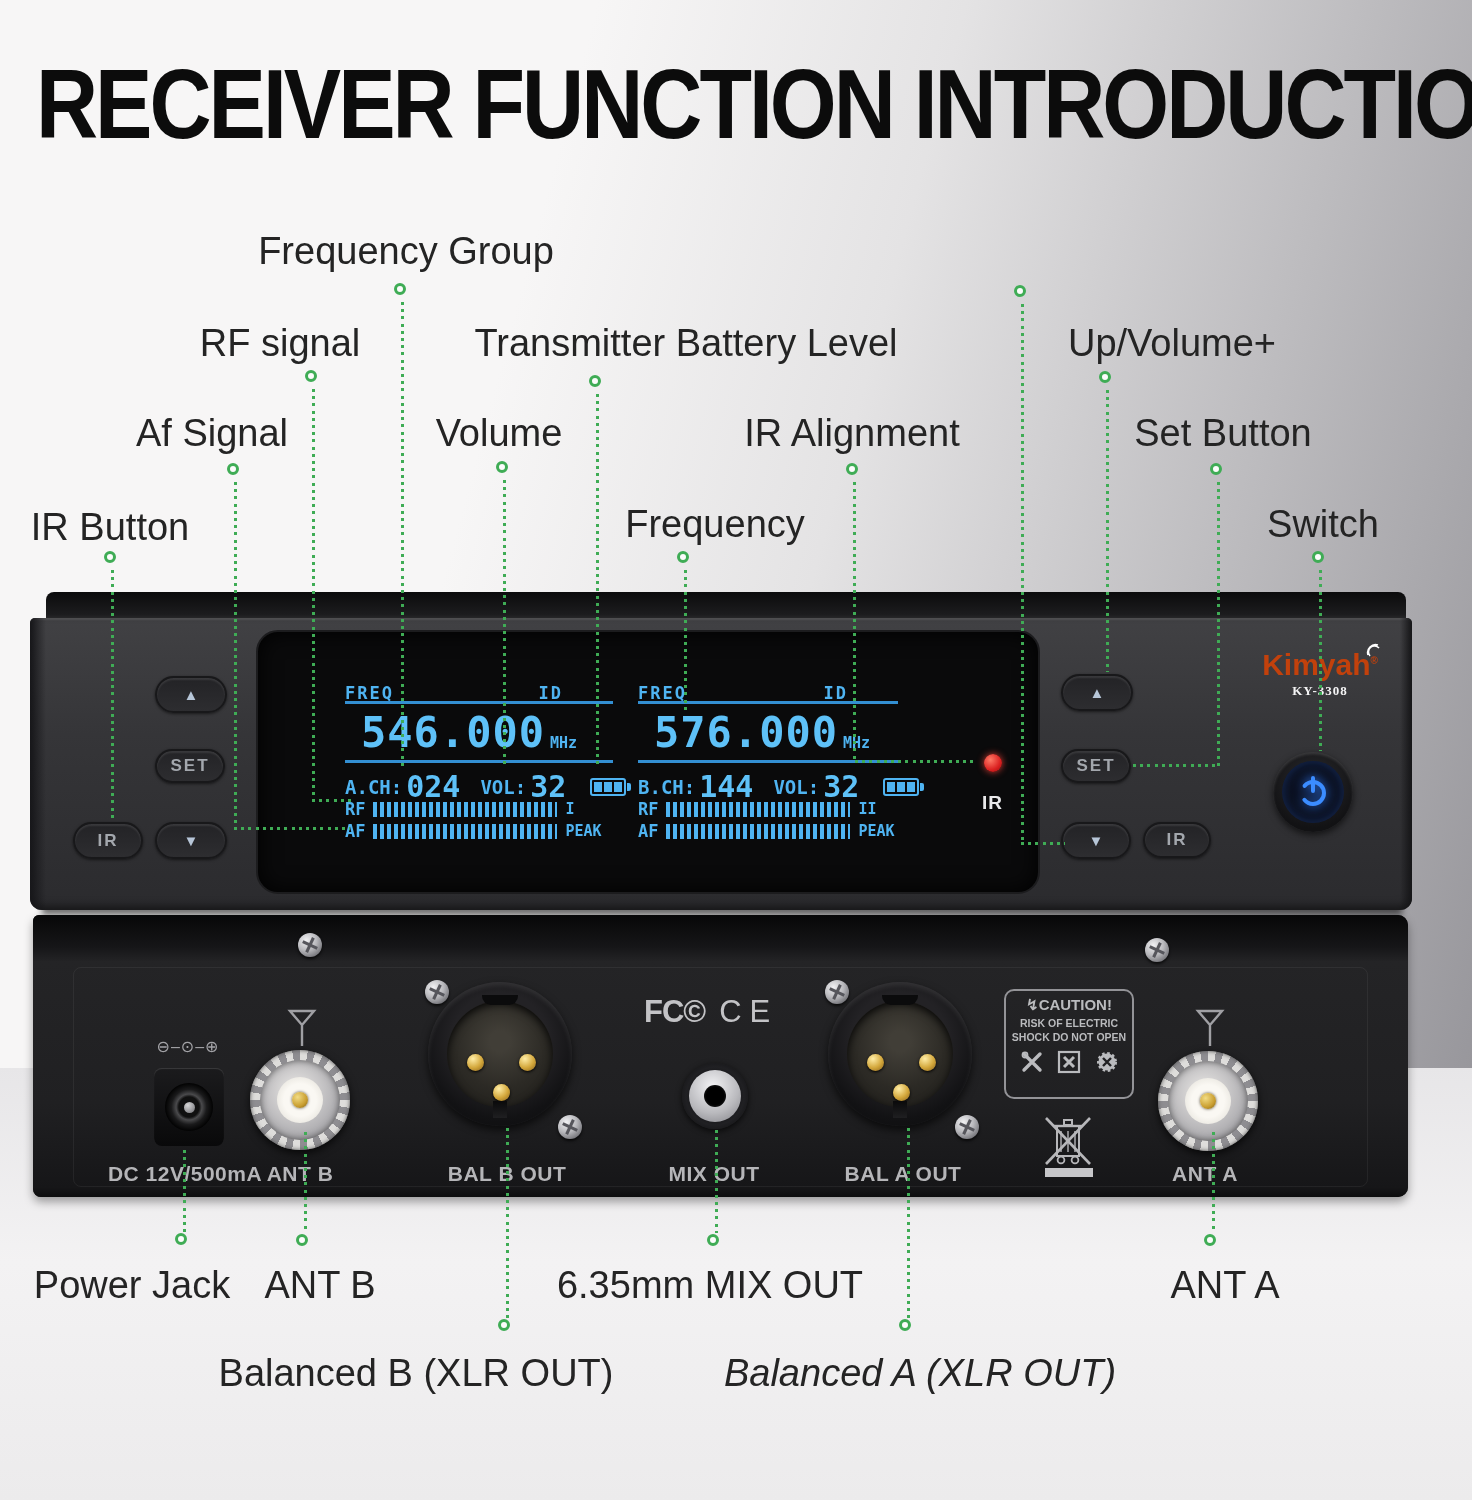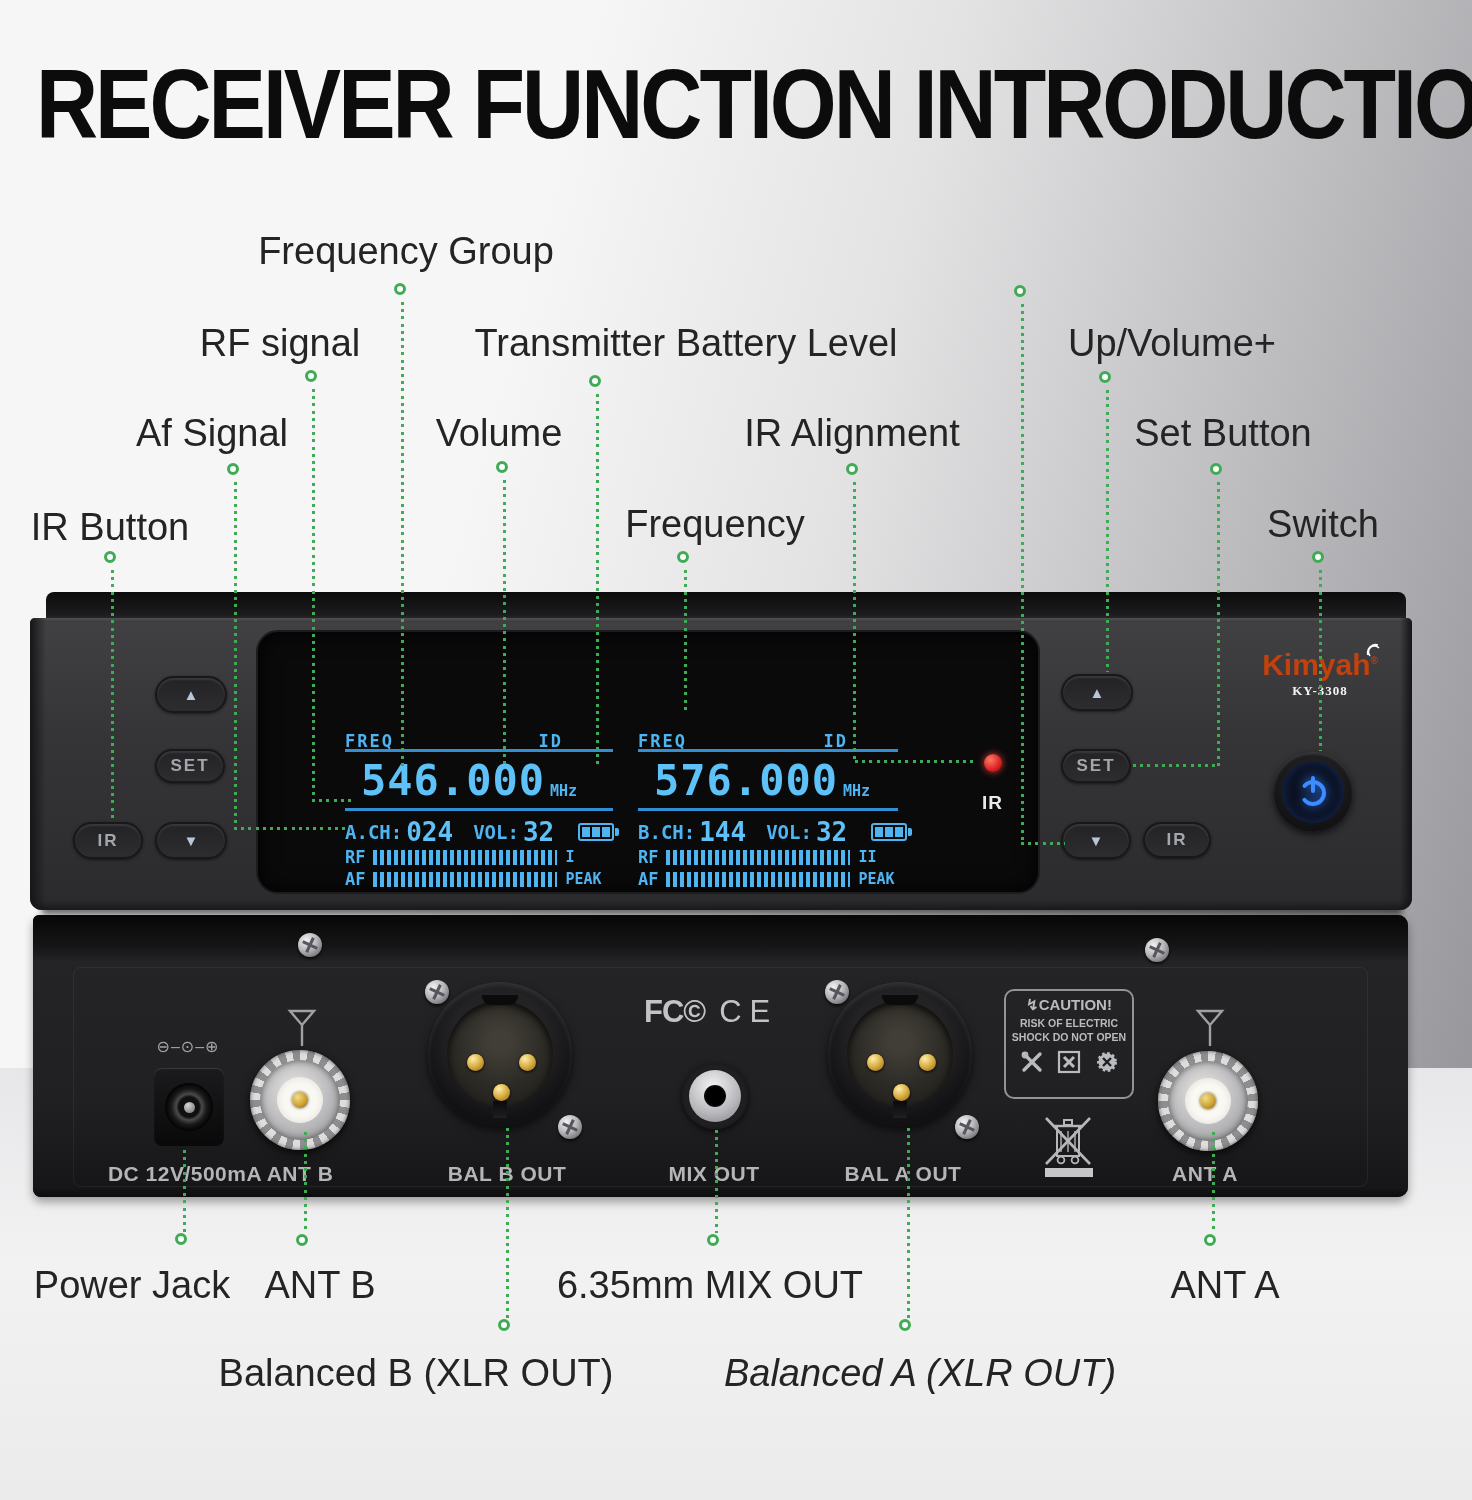--- a/index.html
+++ b/index.html
@@ -43,31 +43,31 @@
   .btn-pill{position:absolute;display:flex;align-items:center;justify-content:center;
     background:linear-gradient(180deg,#232326,#2d2d30);border:2px solid #18181a;border-radius:20px;
     box-shadow:inset 0 2px 2px rgba(255,255,255,.10),0 1px 3px rgba(0,0,0,.55);
     color:#a3a7ad;font-weight:bold;cursor:default;}
   .btn-pill .tri{font-size:15px;color:#b7c6d8;line-height:1;}
   .btn-txt{font-size:17px;letter-spacing:2px;color:#a3a7ad;}
   
   .display{position:absolute;left:256px;top:630px;width:784px;height:264px;z-index:4;
     background:#0a0a0b;border-radius:22px;border:2px solid #1c1c1e;
     box-shadow:inset 0 0 22px #000;}
-  .ch{position:absolute;z-index:5;color:var(--blue);font-family:"DejaVu Sans Mono",monospace;margin-top:48px;}
+  .ch{position:absolute;z-index:5;color:var(--blue);font-family:"DejaVu Sans Mono",monospace;}
   .ch .head{position:absolute;left:0;right:0;top:0;display:flex;justify-content:space-between;
     padding-right:50px;font-size:17px;font-weight:bold;letter-spacing:2px;}
   .ch .ul{position:absolute;left:0;right:0;top:18px;height:3px;background:#338fd2;}
   .ch .big{position:absolute;left:16px;top:25px;font-size:42px;font-weight:bold;color:var(--blue2);
     letter-spacing:1px;display:flex;align-items:flex-end;}
   .ch .big .unit{font-size:15px;font-weight:bold;color:var(--blue);margin:0 0 5px 5px;letter-spacing:0;}
   .ch .ul2{position:absolute;left:0;right:0;top:77px;height:3px;background:#338fd2;}
   .ch .meta{position:absolute;left:0;top:86px;display:flex;align-items:center;
     font-size:19px;font-weight:bold;text-align:right;}
-  .ch .meta .val{font-size:26px;margin-left:4px;color:var(--blue2);}
+  .ch .meta .val{font-size:30px;margin-left:4px;color:var(--blue2);}
   .ch .meta .voll{margin-left:20px;}
   .batt{position:relative;width:36px;height:18px;border:2px solid var(--blue);border-radius:3px;
     margin-left:24px;display:flex;gap:2px;padding:2px;}
   .batt i{flex:1;background:var(--blue);}
   .batt:after{content:"";position:absolute;right:-7px;top:3px;width:4px;height:8px;
     background:var(--blue);border-radius:0 2px 2px 0;}
   .sigrow{position:absolute;left:0;display:flex;align-items:center;font-size:17px;font-weight:bold;}
   .bars{width:184px;height:15px;margin:0 8px;
     background:repeating-linear-gradient(90deg,var(--blue) 0 4px,transparent 4px 7px);}
   .sfx{font-size:15px;font-weight:bold;}

